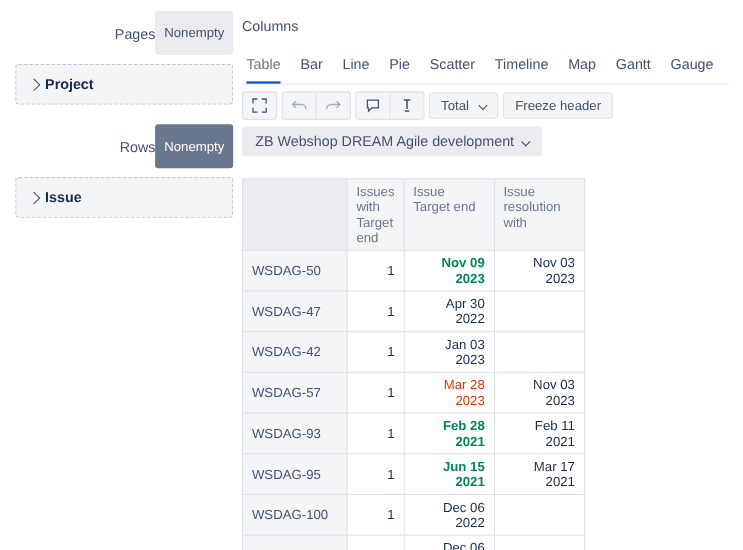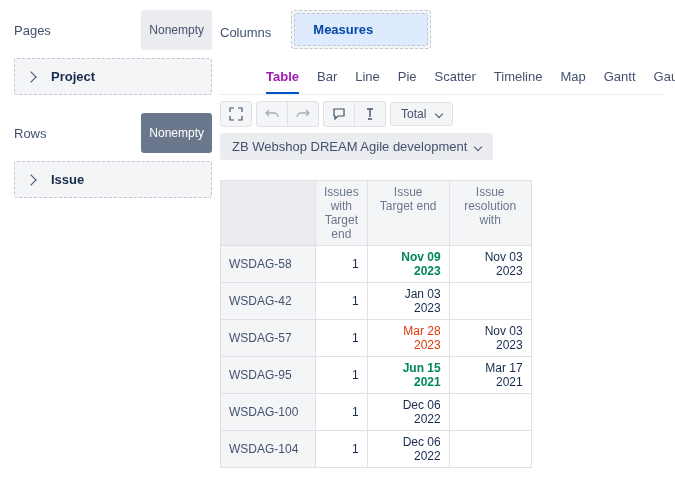--- a/index.html
+++ b/index.html
@@ -1,50 +1,50 @@
 <!DOCTYPE html>
 <html><head>
 <meta charset="utf-8">
 <style>
 * { box-sizing: border-box; margin: 0; padding: 0; }
 body { font-family: -apple-system, BlinkMacSystemFont, "Segoe UI", sans-serif; font-size: 13px; color: #172B4D; background: #fff; width: 675px; height: 500px; overflow: hidden; }
 .layout { display: flex; gap: 8px; padding: 10px 12px 10px 14px; }
 .sidebar { width: 198px; flex-shrink: 0; }
 .main { flex: 1; min-width: 0; }
 
-.section-row { display: flex; justify-content: space-between; align-items: center; margin-bottom: 8px; min-height: 24px; }
+.section-row { display: flex; justify-content: flex-end; align-items: center; margin-bottom: 8px; min-height: 24px; }
 .section-title { font-size: 13px; font-weight: 500; color: #42526E; }
 .badge { background: #EBECF0; color: #42526E; border-radius: 3px; padding: 13px 8px; font-size: 12px; }
 .badge.dark { background: #6B778C; color: #fff; }
 
 .side-box { border: 1px dashed #C1C7D0; border-radius: 3px; margin-bottom: 18px; background: #F4F5F7; }
-.side-item { padding: 10px 10px 10px 12px; display: flex; align-items: center; gap: 16px; font-weight: 600; color: #172B4D; }
+.side-item { padding: 10px 10px 10px 12px; display: flex; align-items: center; gap: 6px; font-weight: 600; color: #172B4D; }
 .chev { width: 8px; height: 8px; border-right: 1.5px solid #42526E; border-bottom: 1.5px solid #42526E; transform: rotate(-45deg); flex-shrink: 0; }
 .chev.down { transform: rotate(45deg); }
 
-.columns-row { display: flex; align-items: center; gap: 20px; margin-bottom: 14px; }
+.columns-row { display: flex; align-items: flex-start; gap: 0; margin-bottom: 14px; }
 .columns-label { font-size: 13px; font-weight: 500; color: #42526E; padding-top: 6px; }
 .measures-pill { background: #DEEBFF; border: 1px solid #DEEBFF; border-radius: 3px; padding: 8px 54px 8px 18px; font-weight: 600; color: #0747A6; border:1px dashed #C1C7D0; }
 .columns-box { border: 1px dashed #C1C7D0; border-radius: 3px; padding: 2px; background: #F4F5F7; }
 
 .tabs { display: flex; gap: 18px; border-bottom: 1px solid #EBECF0; padding: 0 4px; margin-bottom: 6px; }
 .tab { padding: 6px 0 8px; font-size: 13px; color: #42526E; border-bottom: 2px solid transparent; }
-.tab.active { color: #a21caf; border-bottom-color: #0052CC; font-weight: 700; margin-left: 42px; }
+.tab.active { color: #737373; border-bottom-color: #0052CC; font-weight: 400; }
 
 .toolbar { display: flex; align-items: center; gap: 4px; margin-bottom: 6px; }
 .tool-group { display: flex; border: 1px solid #DFE1E6; border-radius: 3px; background: #F4F5F7; }
 .tool-btn { padding: 5px 8px; color: #42526E; display: flex; align-items: center; justify-content: center; }
 .tool-group .tool-btn + .tool-btn { border-left: 1px solid #DFE1E6; }
 .tool-single { border: 1px solid #DFE1E6; border-radius: 3px; padding: 4px 10px; background: #F4F5F7; color: #42526E; font-size: 12px; display: flex; align-items: center; gap: 10px; }
 
 .context-pill { display: inline-flex; align-items: center; gap: 8px; background: #EBECF0; border-radius: 3px; padding: 6px 12px; font-size: 13px; color: #42526E; margin-bottom: 20px; }
 
 .data-table { border-collapse: collapse; font-size: 12px; }
 .data-table th, .data-table td { border: 1px solid #DFE1E6; padding: 4px 8px; text-align: right; }
-.data-table thead th { background: #F4F5F7; color: #6B778C; font-weight: 500; vertical-align: top; text-align: center; height: 52px; }
+.data-table thead th { background: #F4F5F7; color: #6B778C; font-weight: 500; vertical-align: top; text-align: left; height: 52px; }
 .data-table thead th.corner { background: #EBECF0; }
 .data-table td.rowhead { text-align: left; background: #F4F5F7; color: #42526E; }
 .col-issue { width: 95px; }
 .col-n { width: 44px; }
 .col-d { width: 82px; }
 .date-green { color: #00875A; font-weight: 600; }
 .date-red { color: #DE350B; font-weight: 400; }
 svg { display: block; }
 </style>
 </head>
@@ -71,23 +71,20 @@
       <div class="side-item">
         <span class="chev"></span>
         <span>Issue</span>
       </div>
     </div>
   </div>
 
   <div class="main">
     <div class="columns-row">
       <span class="columns-label">Columns</span>
-      <div class="columns-box">
-        <div class="measures-pill">Measures</div>
-      </div>
     </div>
 
     <div class="tabs" id="tabs-row">
         <div class="tab active">Table</div>
         <div class="tab">Bar</div>
         <div class="tab">Line</div>
         <div class="tab">Pie</div>
         <div class="tab">Scatter</div>
         <div class="tab">Timeline</div>
         <div class="tab">Map</div>
@@ -124,54 +121,69 @@
         <div class="tool-btn">
           <svg width="14" height="14" viewBox="0 0 14 14">
               <path d="M4 2h6M7 2v8M5 12h4" stroke="#42526E" stroke-width="1.4" fill="none"></path>
             </svg>
         </div>
       </div>
       <div class="tool-single">
         <span>Total</span>
         <span class="chev down" style="width:6px;height:6px;border-width:1.2px"></span>
       </div>
+      <div class="tool-single">
+        <span>Freeze header</span>
+      </div>
     </div>
 
     <div class="context-pill">
       <span>ZB Webshop DREAM Agile development</span>
       <span class="chev down" style="width:6px;height:6px;border-width:1.2px"></span>
     </div>
 
     <table class="data-table">
       <thead>
         <tr>
           <th class="corner col-issue"></th>
           <th class="col-n">Issues with Target end</th>
           <th class="col-d">Issue Target end</th>
           <th class="col-d">Issue resolution with</th>
         </tr>
       </thead>
       <tbody id="tbody">
           <tr>
-            <td class="rowhead">WSDAG-58</td>
+            <td class="rowhead">WSDAG-50</td>
             <td>1</td>
             <td class="date-green">Nov 09 2023</td>
             <td>Nov 03 2023</td>
           </tr>
           <tr>
+            <td class="rowhead">WSDAG-47</td>
+            <td>1</td>
+            <td class="">Apr 30 2022</td>
+            <td></td>
+          </tr>
+          <tr>
             <td class="rowhead">WSDAG-42</td>
             <td>1</td>
             <td class="">Jan 03 2023</td>
             <td></td>
           </tr>
           <tr>
             <td class="rowhead">WSDAG-57</td>
             <td>1</td>
             <td class="date-red">Mar 28 2023</td>
             <td>Nov 03 2023</td>
+          </tr>
+          <tr>
+            <td class="rowhead">WSDAG-93</td>
+            <td>1</td>
+            <td class="date-green">Feb 28 2021</td>
+            <td>Feb 11 2021</td>
           </tr>
           <tr>
             <td class="rowhead">WSDAG-95</td>
             <td>1</td>
             <td class="date-green">Jun 15 2021</td>
             <td>Mar 17 2021</td>
           </tr>
           <tr>
             <td class="rowhead">WSDAG-100</td>
             <td>1</td>

